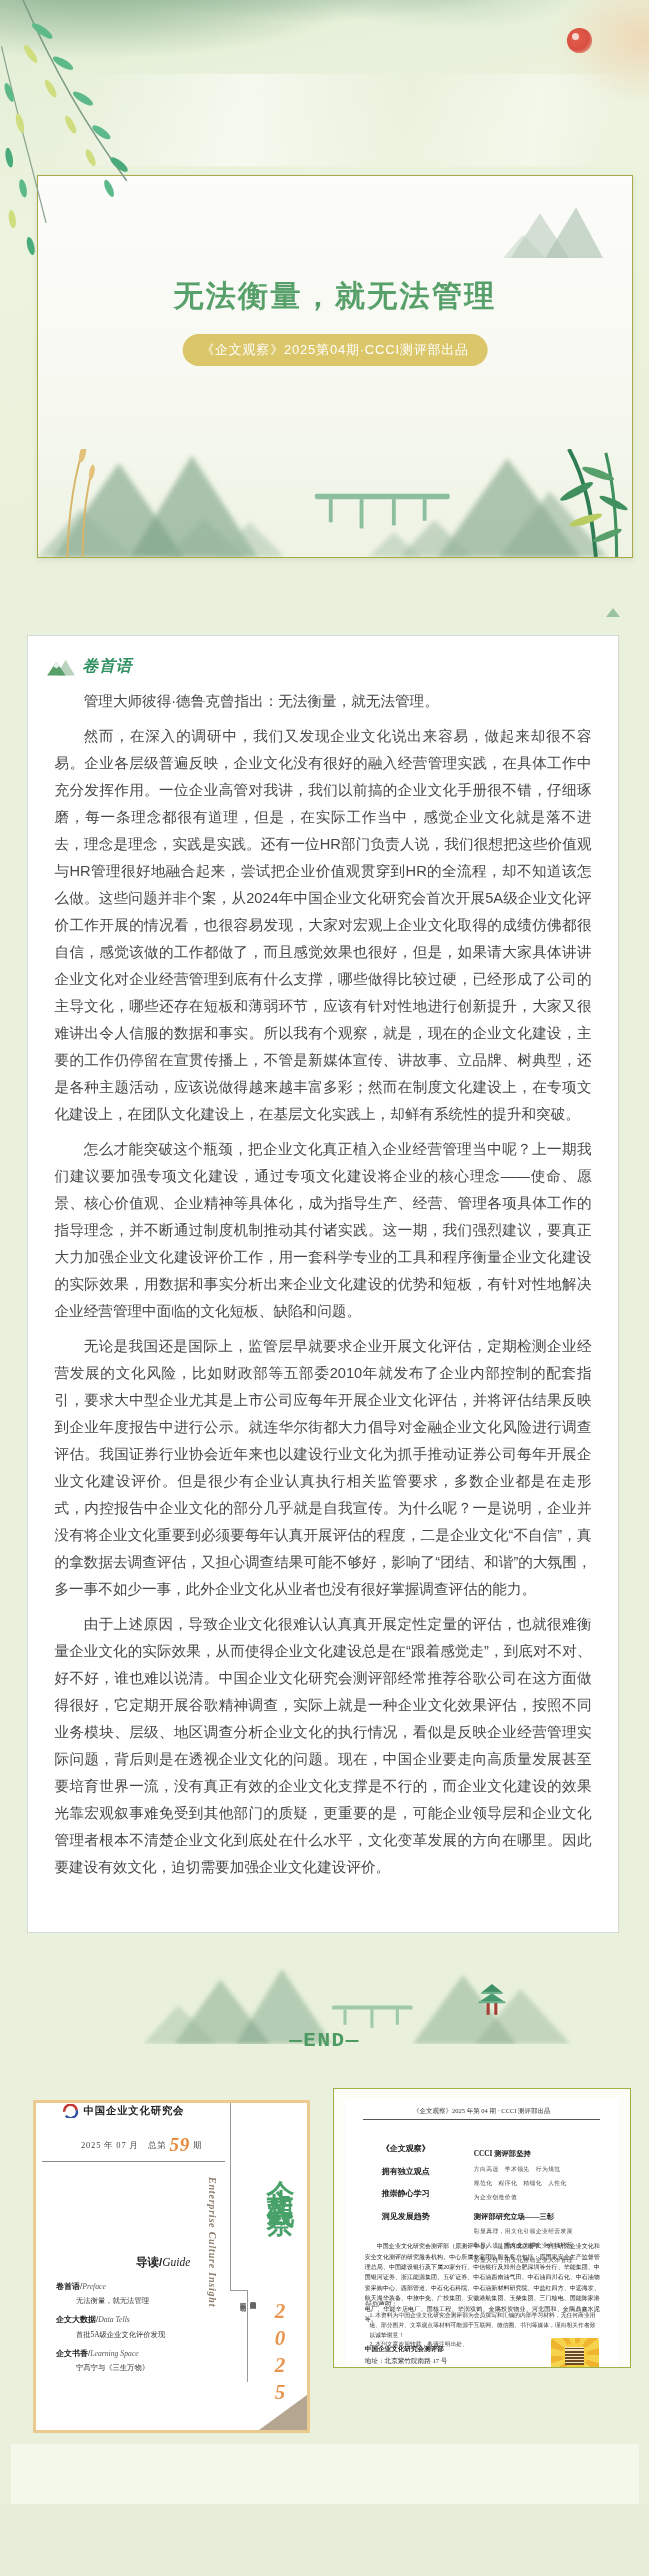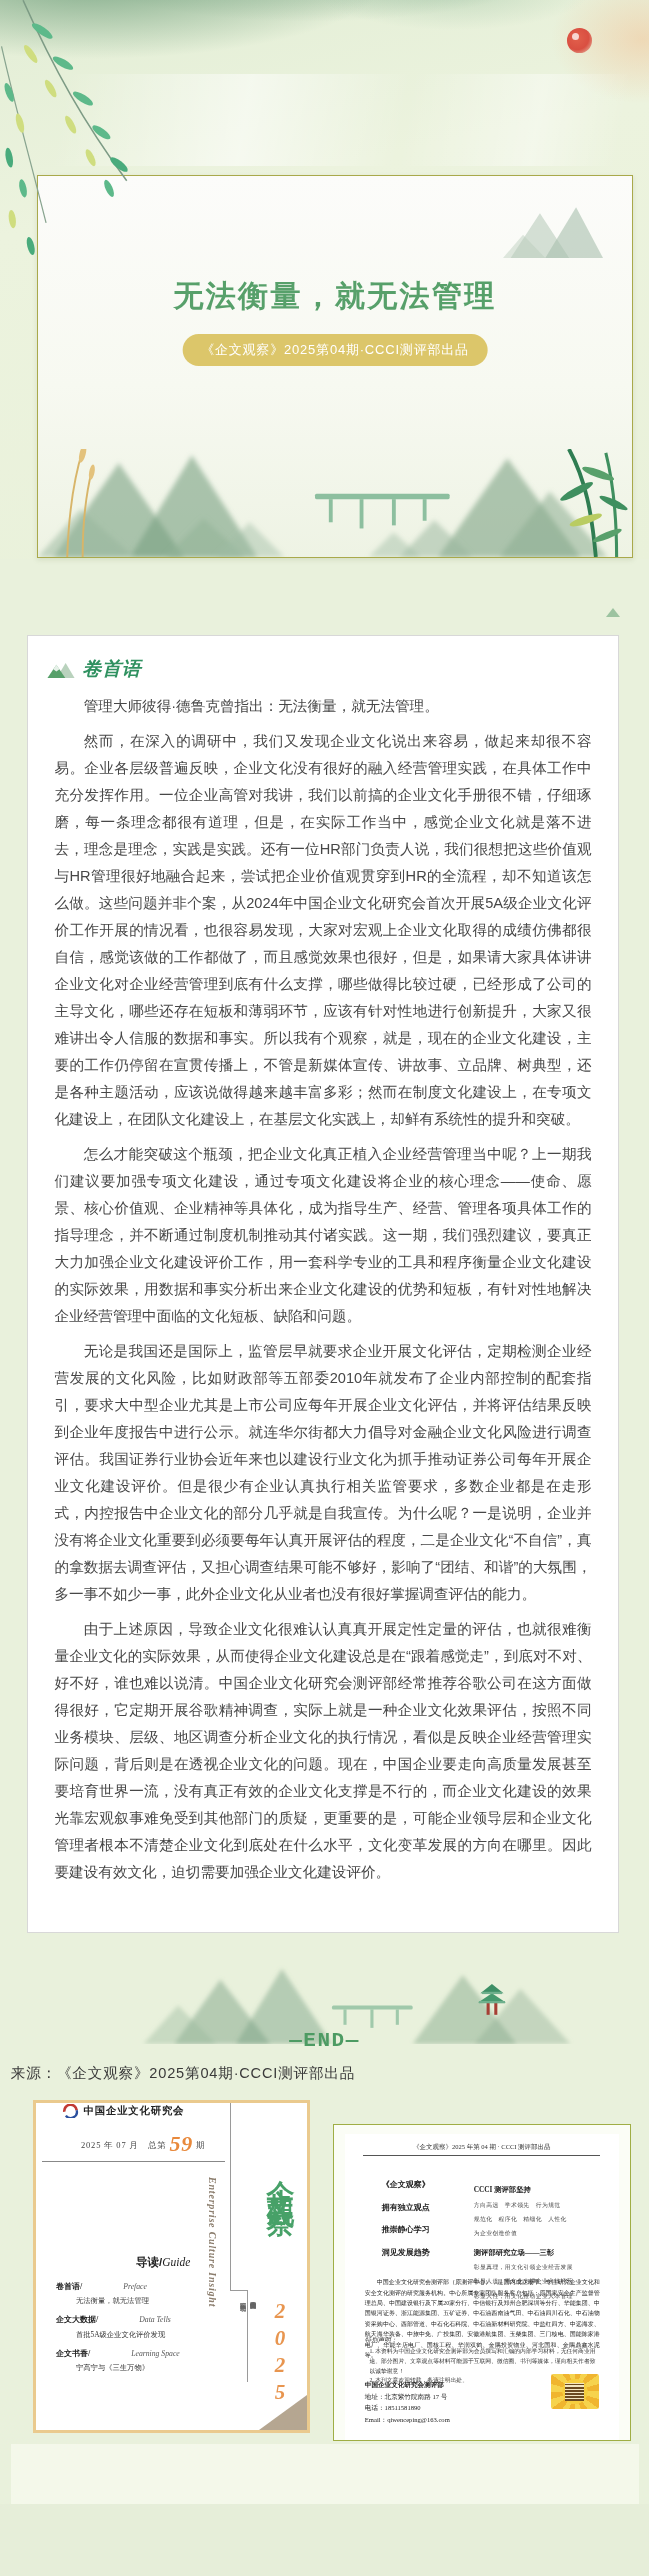--- a/index.html
+++ b/index.html
@@ -30,59 +30,59 @@
   .mini-mounts{position:absolute;right:29px;top:28px;opacity:.65;}
   .hero-mounts{position:absolute;left:0;bottom:0;width:594px;height:108px;}
   .willow{position:absolute;left:0;top:0;pointer-events:none;}
   .tri-decor{position:absolute;left:606px;top:608px;width:0;height:0;
       border-left:7px solid transparent;border-right:7px solid transparent;border-bottom:9.2px solid #9cc3a0;}
 
   
   .article-card{position:absolute;left:27px;top:635px;width:592px;height:1298px;background:#ffffff;
       border:0.8px solid #d8d8d8;box-sizing:border-box;padding:20px 18.5px 15.4px 18.5px;overflow:hidden;}
   .sec-head{display:flex;align-items:center;gap:7.7px;margin-bottom:10.8px;}
-  .sec-title{color:#2f9160;font-size:19px;font-weight:bold;font-style:italic;letter-spacing:0.8px;}
+  .sec-title{color:#2f9160;font-size:16px;font-weight:bold;font-style:italic;letter-spacing:0.8px;}
   .article-body p{margin:8px;color:#474747;font-size:14.6px;line-height:27px;text-align:justify;text-indent:2em;}
 
   
   .band{position:absolute;left:28px;top:1958px;width:594px;height:86px;}
   .end-mark{position:absolute;left:0;top:2029px;width:649px;text-align:center;
       color:#4d9b63;font-size:21px;font-weight:bold;letter-spacing:1.5px;font-family:Liberation Mono, monospace;}
   .source-line{position:absolute;left:10.8px;top:2064px;width:628px;color:#3a3a3a;font-size:14.6px;letter-spacing:0.8px;}
 
   
   .cover{position:absolute;left:33px;top:2100px;width:277px;height:333px;box-sizing:border-box;
       border:3.8px solid #eaca8e;background:#ffffff;overflow:hidden;}
   .cover-inner{position:absolute;inset:0;font-family:"Liberation Serif","DejaVu Serif",serif;color:#333;}
   .cov-logo-row{position:absolute;left:26px;top:1px;width:146px;display:flex;align-items:center;gap:4.6px;}
   .cov-org{font-size:10.4px;font-weight:bold;letter-spacing:0.8px;color:#222;}
   .cov-date{position:absolute;left:45px;top:37px;font-size:8.5px;color:#444;letter-spacing:0.8px;}
-  .cov-issue{color:#e8893c;font-size:22px;font-style:italic;font-weight:bold;line-height:7.7px;vertical-align:-3.1px;}
+  .cov-issue{color:#e8893c;font-size:19px;font-style:italic;font-weight:bold;line-height:7.7px;vertical-align:-3.1px;}
   .cov-rule{position:absolute;left:6.2px;top:58px;width:183px;border-top:0.8px solid #888;}
   .cov-en-vert{position:absolute;left:171px;top:74px;height:146px;writing-mode:vertical-rl;
       font-style:italic;font-weight:bold;font-size:10px;color:#8b7d6d;letter-spacing:0.8px;}
   .cov-guide-title{position:absolute;left:100px;top:152px;font-size:11.5px;color:#222;}
   .cov-guide-title b{font-family:"Liberation Sans",sans-serif;}
   .cov-guide{position:absolute;left:20px;top:175px;width:169px;}
   .cov-guide .g-label{font-size:8px;font-weight:bold;color:#222;}
-  .cov-guide .g-en{font-size:7.7px;font-style:italic;color:#555;margin-left:41px;}
+  .cov-guide .g-en{font-size:7.7px;font-style:italic;color:#555;}
   .cov-guide .g-item{font-size:7.3px;color:#333;margin:3.1px 0 5.4px 20px;}
   .cov-v1{position:absolute;left:194px;top:0;height:187px;border-left:0.8px solid #9a9a9a;}
   .cov-vh{position:absolute;left:194px;top:187px;width:17px;border-top:0.8px solid #9a9a9a;}
   .cov-v2{position:absolute;left:211px;top:187px;height:92px;border-left:0.8px solid #9a9a9a;}
   .cov-masthead{position:absolute;left:225px;top:54px;writing-mode:vertical-rl;text-orientation:upright;
       font-size:28px;font-weight:bold;color:#47a168;letter-spacing:9.2px;font-family:"Liberation Serif",serif;}
   .cov-year{position:absolute;left:231px;top:196px;writing-mode:vertical-rl;text-orientation:upright;
       font-size:21px;font-weight:bold;color:#e8954f;letter-spacing:3.1px;font-style:italic;}
   .cov-pub{position:absolute;left:212px;top:194px;writing-mode:vertical-rl;font-size:6.2px;color:#666;height:115px;}
   .cov-ed{position:absolute;left:202px;top:194px;writing-mode:vertical-rl;font-size:6.2px;color:#666;height:100px;}
   .cov-tri{position:absolute;right:0;bottom:0;width:0;height:0;border-left:48px solid transparent;border-bottom:35px solid #b5a691;}
 
-  .letter{position:absolute;left:333px;top:2088px;width:298px;height:317px;box-sizing:border-box;
-      border:1.5px solid #9fae45;background:#fbfdf6;overflow:hidden;margin-top:36px;}
+  .letter{position:absolute;left:333px;top:2088px;width:298px;height:280px;box-sizing:border-box;
+      border:1.5px solid #9fae45;background:#fbfdf6;overflow:hidden;}
   .letter-sheet{position:absolute;left:10.8px;top:9.2px;width:274px;height:308px;background:#ffffff;
       font-family:"Liberation Serif","DejaVu Serif",serif;color:#333;}
   .let-head{position:absolute;left:18.5px;top:9.2px;width:237px;text-align:center;font-size:6.5px;color:#333;
       border-bottom:0.8px solid #555;padding-bottom:3.1px;}
   .let-left{position:absolute;left:37px;top:45px;width:85px;}
   .let-left div{font-size:8px;font-weight:bold;margin-bottom:11.5px;color:#222;}
   .let-right{position:absolute;left:129px;top:51px;width:138px;}
   .let-right .rt{font-size:7.3px;font-weight:bold;margin-bottom:5.4px;color:#222;}
   .let-right .rl{font-size:5.8px;color:#444;margin-bottom:5.4px;letter-spacing:0.4px;}
   .let-right .stance{margin-top:9.2px;}
@@ -234,21 +234,20 @@
       <rect x="596" y="58" width="4" height="16" fill="#a63f35"></rect>
       <rect x="606" y="58" width="4" height="16" fill="#a63f35"></rect>
       <path d="M588 46 L618 46 L603 34 Z" fill="#3e8f66"></path>
       <path d="M585 58 L621 58 L603 46 Z" fill="#46996e"></path>
       <rect x="590" y="44" width="26" height="3" fill="#6fb08d"></rect>
       <rect x="586" y="56" width="34" height="3" fill="#6fb08d"></rect>
     </g>
   </svg>
 
   <div class="end-mark">—END—</div>
-  <div class="source-line">来源：《企文观察》2025第04期·CCCI测评部出品</div>
 
   <div class="cover">
     <div class="cover-inner">
       <div class="cov-logo-row">
         <svg width="17" height="14" viewBox="0 0 22 18">
           <path d="M3 10 A8 8 0 0 1 19 8" stroke="#c23a33" stroke-width="3.4" fill="none"></path>
           <path d="M19 8 A8 8 0 0 1 5 15" stroke="#2b4f9e" stroke-width="3" fill="none"></path>
         </svg>
         <span class="cov-org">中国企业文化研究会</span>
       </div>

